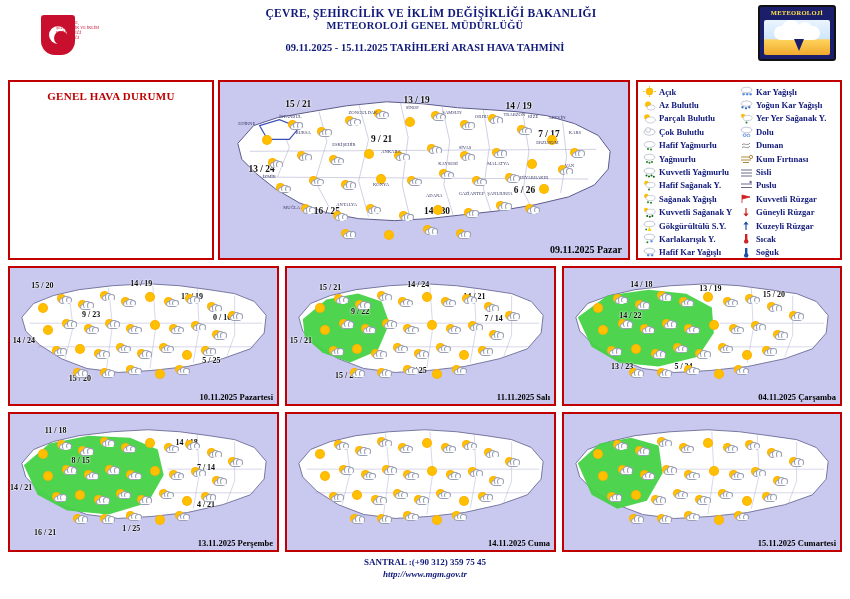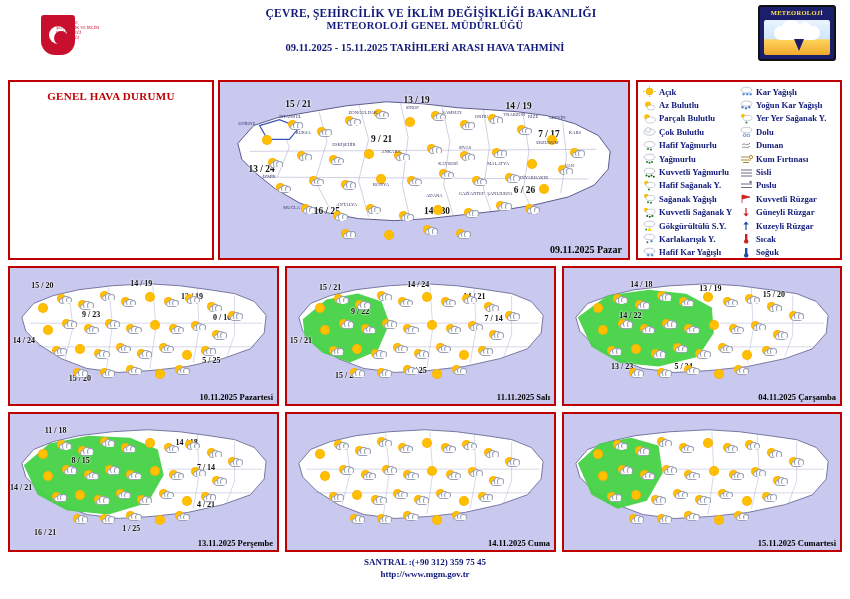--- a/index.html
+++ b/index.html
@@ -171,21 +171,21 @@
     flex: 0 0 14px;
   }
   .legend .row .lb { white-space: nowrap; }
 
   
   .footer {
     position: absolute; left: 0; top: 556px; width: 850px;
     text-align: center; color: #10197a;
     font-size: 9px; line-height: 12px; font-weight: bold;
   }
-  .footer .web { color: #10197a; }
+  .footer .web { color: #10197a; font-style: italic; }
   .footer .mgm { font-size: 8px; }
 
   
   .tlabel {
     position: absolute;
     font-size: 8px;
     font-weight: bold;
     color: #111;
     white-space: nowrap;
     text-shadow: 0 0 2px #fff, 0 0 2px #fff;

